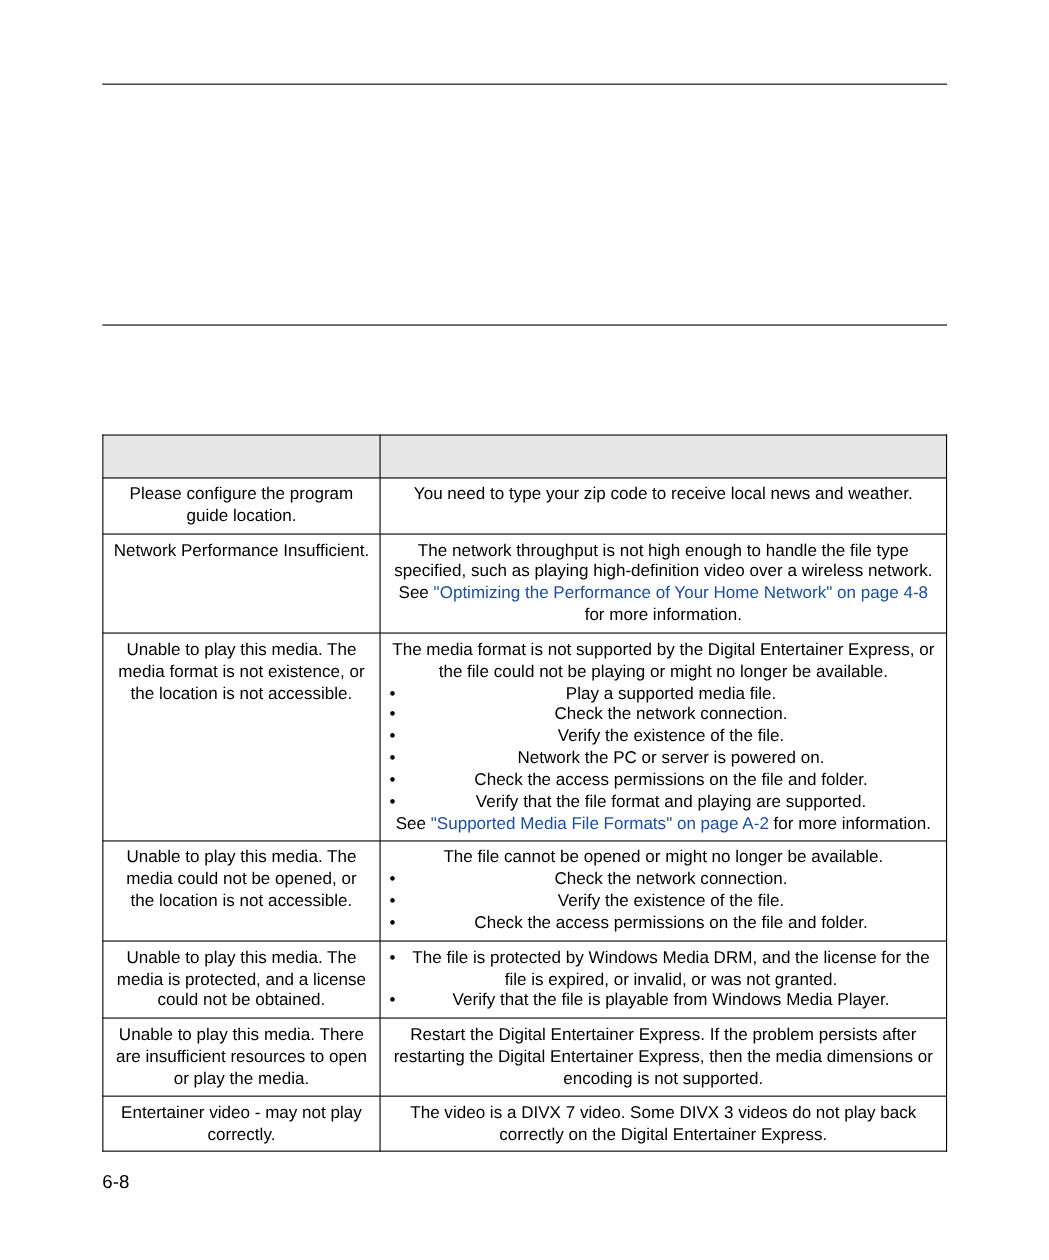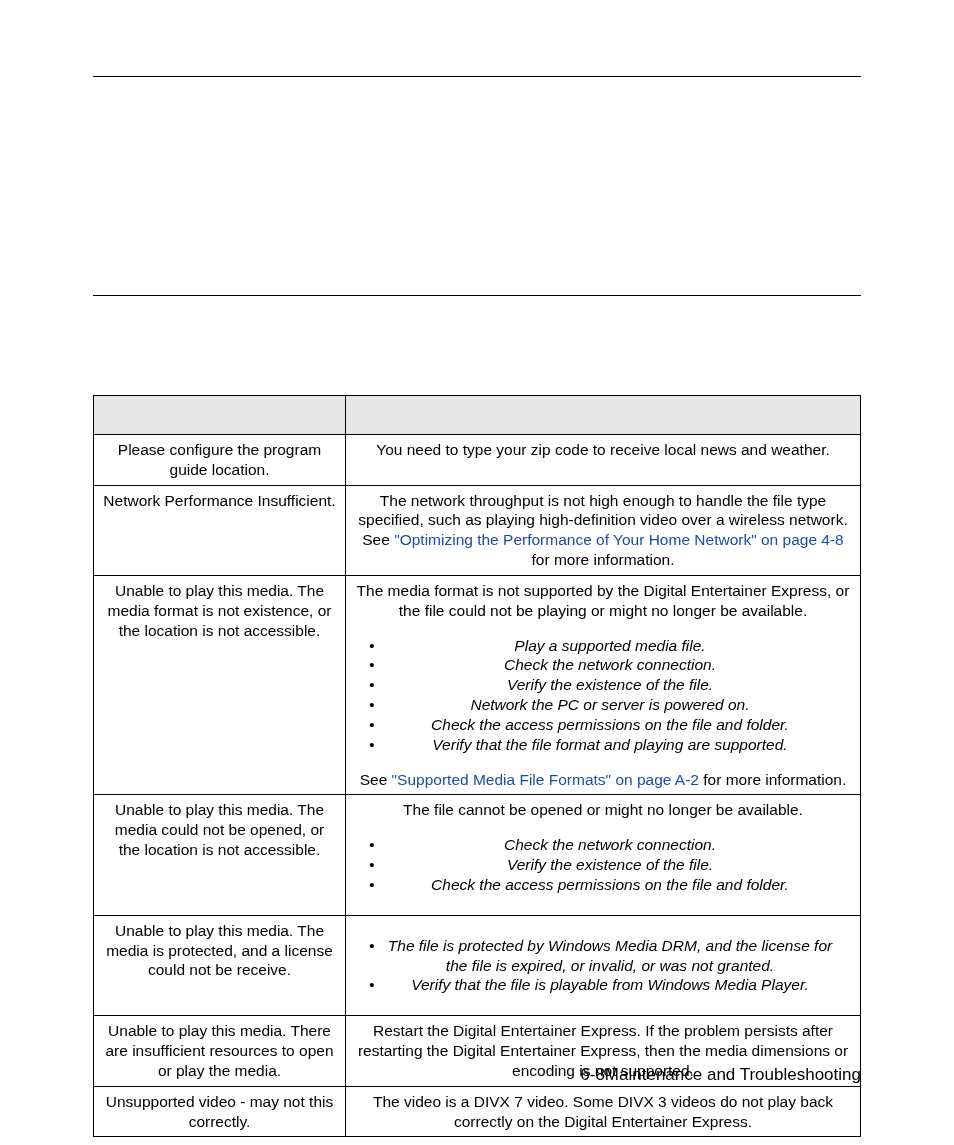--- a/index.html
+++ b/index.html
@@ -43,42 +43,41 @@
     vertical-align: top;
     text-align: center;
   }
   table.err thead th {
     background: #e6e6e6;
     height: 28px;
   }
   .link { color: #1a4fa3; }
   ul.bul {
     list-style: none;
-    margin: 15px;
+    margin: 0;
     padding: 0;
-    font-style: italic;
   }
   ul.bul li {
     position: relative;
     padding-left: 14px;
   }
   ul.bul li::before {
     content: "•";
     position: absolute;
     left: 0;
     top: 0;
   }
   .footer {
     position: absolute;
     left: 93px;
     right: 93px;
     bottom: 60px;
     font-size: 17px;
     display: flex;
-    justify-content: flex-end;
+    justify-content: space-between;
   }
 </style>
 </head>
 <body>
 
 <div class="page">
   <div class="rule top"></div>
   <div class="rule mid"></div>
 
   <div class="content">
@@ -126,41 +125,40 @@
             <td>
               <div><span>The file cannot be opened or might no longer be available.</span></div>
               <ul class="bul">
                 <li>Check the network connection.</li>
                 <li>Verify the existence of the file.</li>
                 <li>Check the access permissions on the file and folder.</li>
               </ul>
             </td>
           </tr>
           <tr>
-            <td>Unable to play this media. The media is protected, and a license could not be receive.</td>
+            <td>Unable to play this media. The media is protected, and a license could not be obtained.</td>
             <td>
               <ul class="bul">
                 <li>The file is protected by Windows Media DRM, and the license for the file is expired, or invalid, or was not granted.</li>
                 <li>Verify that the file is playable from Windows Media Player.</li>
               </ul>
             </td>
           </tr>
           <tr>
             <td>Unable to play this media. There are insufficient resources to open or play the media.</td>
             <td>
               <div><span>Restart the Digital Entertainer Express. If the problem persists after restarting the Digital Entertainer Express, then the media dimensions or encoding is not supported.</span></div>
             </td>
           </tr>
           <tr>
-            <td>Unsupported video - may not this correctly.</td>
+            <td>Entertainer video - may not play correctly.</td>
             <td>
               <div><span>The video is a DIVX 7 video. Some DIVX 3 videos do not play back correctly on the Digital Entertainer Express.</span></div>
             </td>
           </tr>
         </tbody>
     </table>
   </div>
 
   <div class="footer">
     <span>6-8</span>
-    <span>Maintenance and Troubleshooting</span>
   </div>
 </div>
 
 </body></html>

